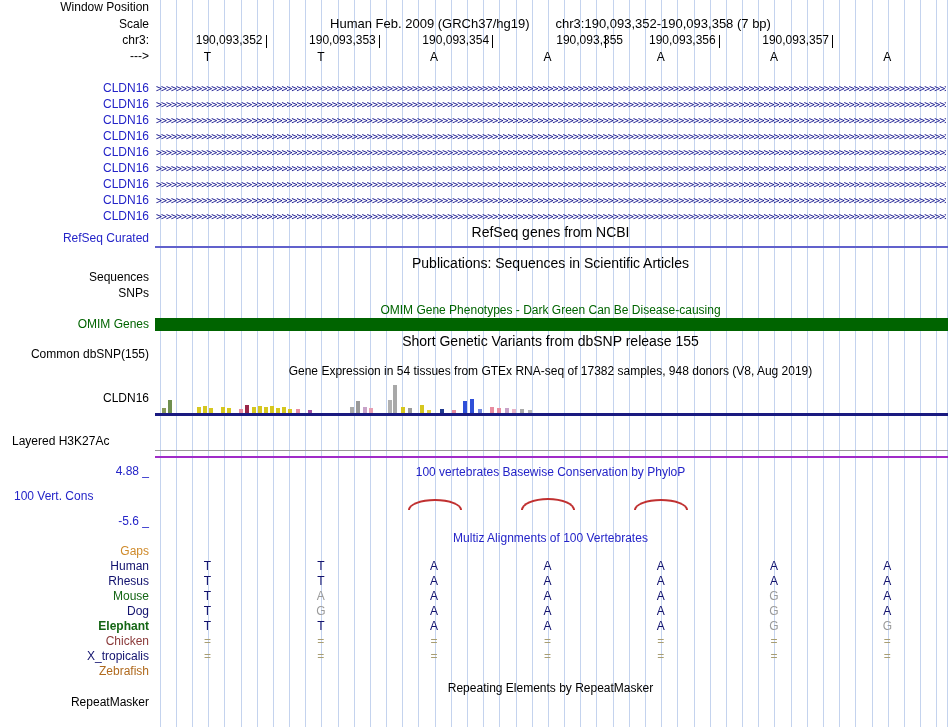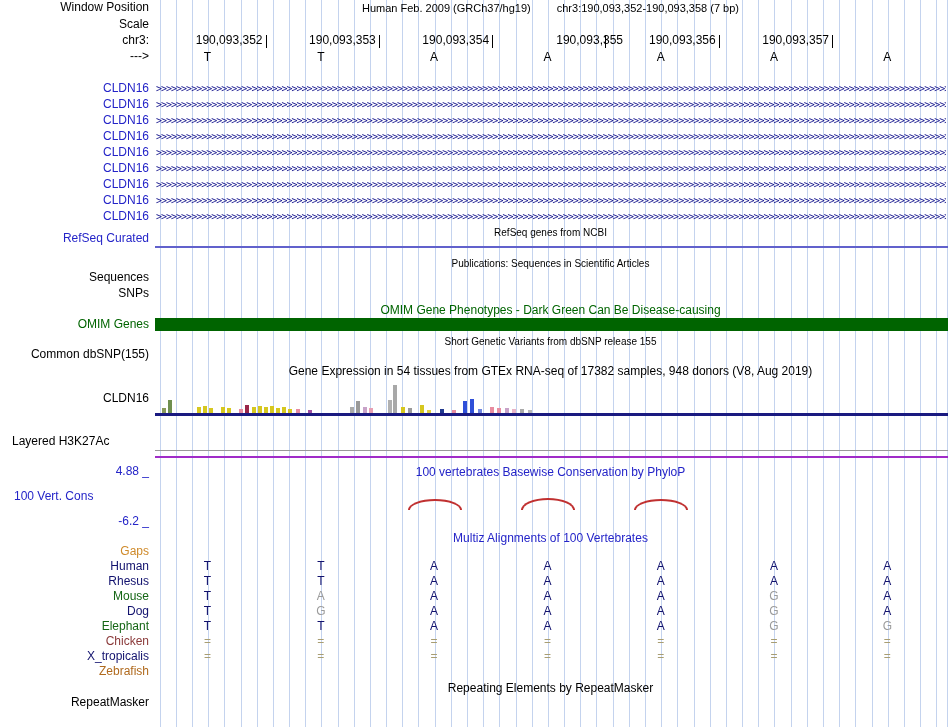--- a/index.html
+++ b/index.html
@@ -6,24 +6,24 @@
   html,body{background:#ffffff}
   body{font-family:"Liberation Sans","DejaVu Sans",sans-serif;color:#000}
   #stage{position:relative;width:950px;height:727px;background:#fff;overflow:hidden}
   .gridline{position:absolute;top:0;bottom:0;width:1px;background:#c4d3ee}
   .lbl{position:absolute;left:0;width:149px;text-align:right;font-size:12px;line-height:13px;color:#000;white-space:nowrap}
   .lbl.blue{color:#2424c8}
   .lbl.green{color:#006400}
   .lbl.orange{color:#cf8a2a}
   .lbl.left{text-align:right;width:auto}
   .ctitle{position:absolute;left:155px;width:791px;text-align:center;font-size:12px;line-height:13px;color:#000;white-space:nowrap}
-  .ctitle.small{font-size:10px;line-height:11px}
+  .ctitle.small{font-size:14px;line-height:11px}
   .ctitle.blue{color:#2424c8}
   .ctitle.green{color:#006400}
-  #header-title{position:absolute;top:1px;left:155px;width:791px;display:flex;justify-content:center;gap:26px;font-size:11px;line-height:14px}
+  #header-title{position:absolute;top:17px;left:155px;width:791px;display:flex;justify-content:center;gap:26px;font-size:13px;line-height:14px}
   #scale-row{position:absolute;top:17px;left:155px;width:791px;display:flex;justify-content:center;align-items:center;gap:8px;font-size:12px;line-height:13px}
   #scale-bar{width:228px;height:9px;border-left:1px solid #000;border-right:1px solid #000;position:relative}
   #scale-bar::after{content:"";position:absolute;left:0;right:0;top:4px;height:1px;background:#000}
   .ruler-label{position:absolute;top:34px;width:90px;text-align:right;font-size:12px;line-height:13px;white-space:nowrap}
   .ruler-tick{position:absolute;top:35px;height:13px;width:1px;background:#000}
   .seq-base{position:absolute;top:0;width:20px;text-align:center;font-size:12px;line-height:14px}
   .arrow-row{position:absolute;left:156px;width:790px;height:13px;overflow:hidden;font-family:"DejaVu Sans Mono",monospace;font-size:10px;letter-spacing:-1px;line-height:13px;color:#14148c;white-space:nowrap}
   .hline{position:absolute;left:155px;width:793px}
   .gtex-bar{position:absolute;width:4px}
   .phylop-arc{position:absolute;border:2px solid #c03030;border-bottom:none;border-radius:50% 50% 0 0 / 100% 100% 0 0}
@@ -92,38 +92,38 @@
   <div class="lbl" style="top:50px">---&gt;</div>
   <div class="lbl blue" style="top:232px">RefSeq Curated</div>
   <div class="lbl" style="top:271px">Sequences</div>
   <div class="lbl" style="top:287px">SNPs</div>
   <div class="lbl green" style="top:318px">OMIM Genes</div>
   <div class="lbl" style="top:348px">Common dbSNP(155)</div>
   <div class="lbl" style="top:392px">CLDN16</div>
   <div class="lbl left" style="top:435px;left:12px">Layered H3K27Ac</div>
   <div class="lbl blue" style="top:465px">4.88 _</div>
   <div class="lbl blue left" style="top:490px;left:14px">100 Vert. Cons</div>
-  <div class="lbl blue" style="top:515px">-6.2 _</div>
+  <div class="lbl blue" style="top:515px">-5.6 _</div>
   <div class="lbl orange" style="top:545px">Gaps</div>
   <div class="lbl" style="top:696px">RepeatMasker</div>
   <div id="left-labels">
       <div class="lbl blue" style="top: 82px;">CLDN16</div>
       <div class="lbl blue" style="top: 98px;">CLDN16</div>
       <div class="lbl blue" style="top: 114px;">CLDN16</div>
       <div class="lbl blue" style="top: 130px;">CLDN16</div>
       <div class="lbl blue" style="top: 146px;">CLDN16</div>
       <div class="lbl blue" style="top: 162px;">CLDN16</div>
       <div class="lbl blue" style="top: 178px;">CLDN16</div>
       <div class="lbl blue" style="top: 194px;">CLDN16</div>
       <div class="lbl blue" style="top: 210px;">CLDN16</div>
       <div class="lbl" style="top: 560px; color: rgb(18, 18, 110);">Human</div>
       <div class="lbl" style="top: 575px; color: rgb(18, 18, 110);">Rhesus</div>
       <div class="lbl" style="top: 590px; color: rgb(21, 102, 21);">Mouse</div>
       <div class="lbl" style="top: 605px; color: rgb(18, 18, 110);">Dog</div>
-      <div class="lbl" style="top: 620px; color: rgb(21, 102, 21);">Elephant</div>
+      <div class="lbl" style="top: 620px; color: rgb(21, 102, 21); font-weight: bold;">Elephant</div>
       <div class="lbl" style="top: 635px; color: rgb(139, 58, 58);">Chicken</div>
       <div class="lbl" style="top: 650px; color: rgb(18, 18, 110);">X_tropicalis</div>
       <div class="lbl" style="top: 665px; color: rgb(176, 106, 30);">Zebrafish</div>
     </div>
 
   <div id="header-title">
     <span>Human Feb. 2009 (GRCh37/hg19)</span>
     <span>chr3:190,093,352-190,093,358 (7 bp)</span>
   </div>
 

